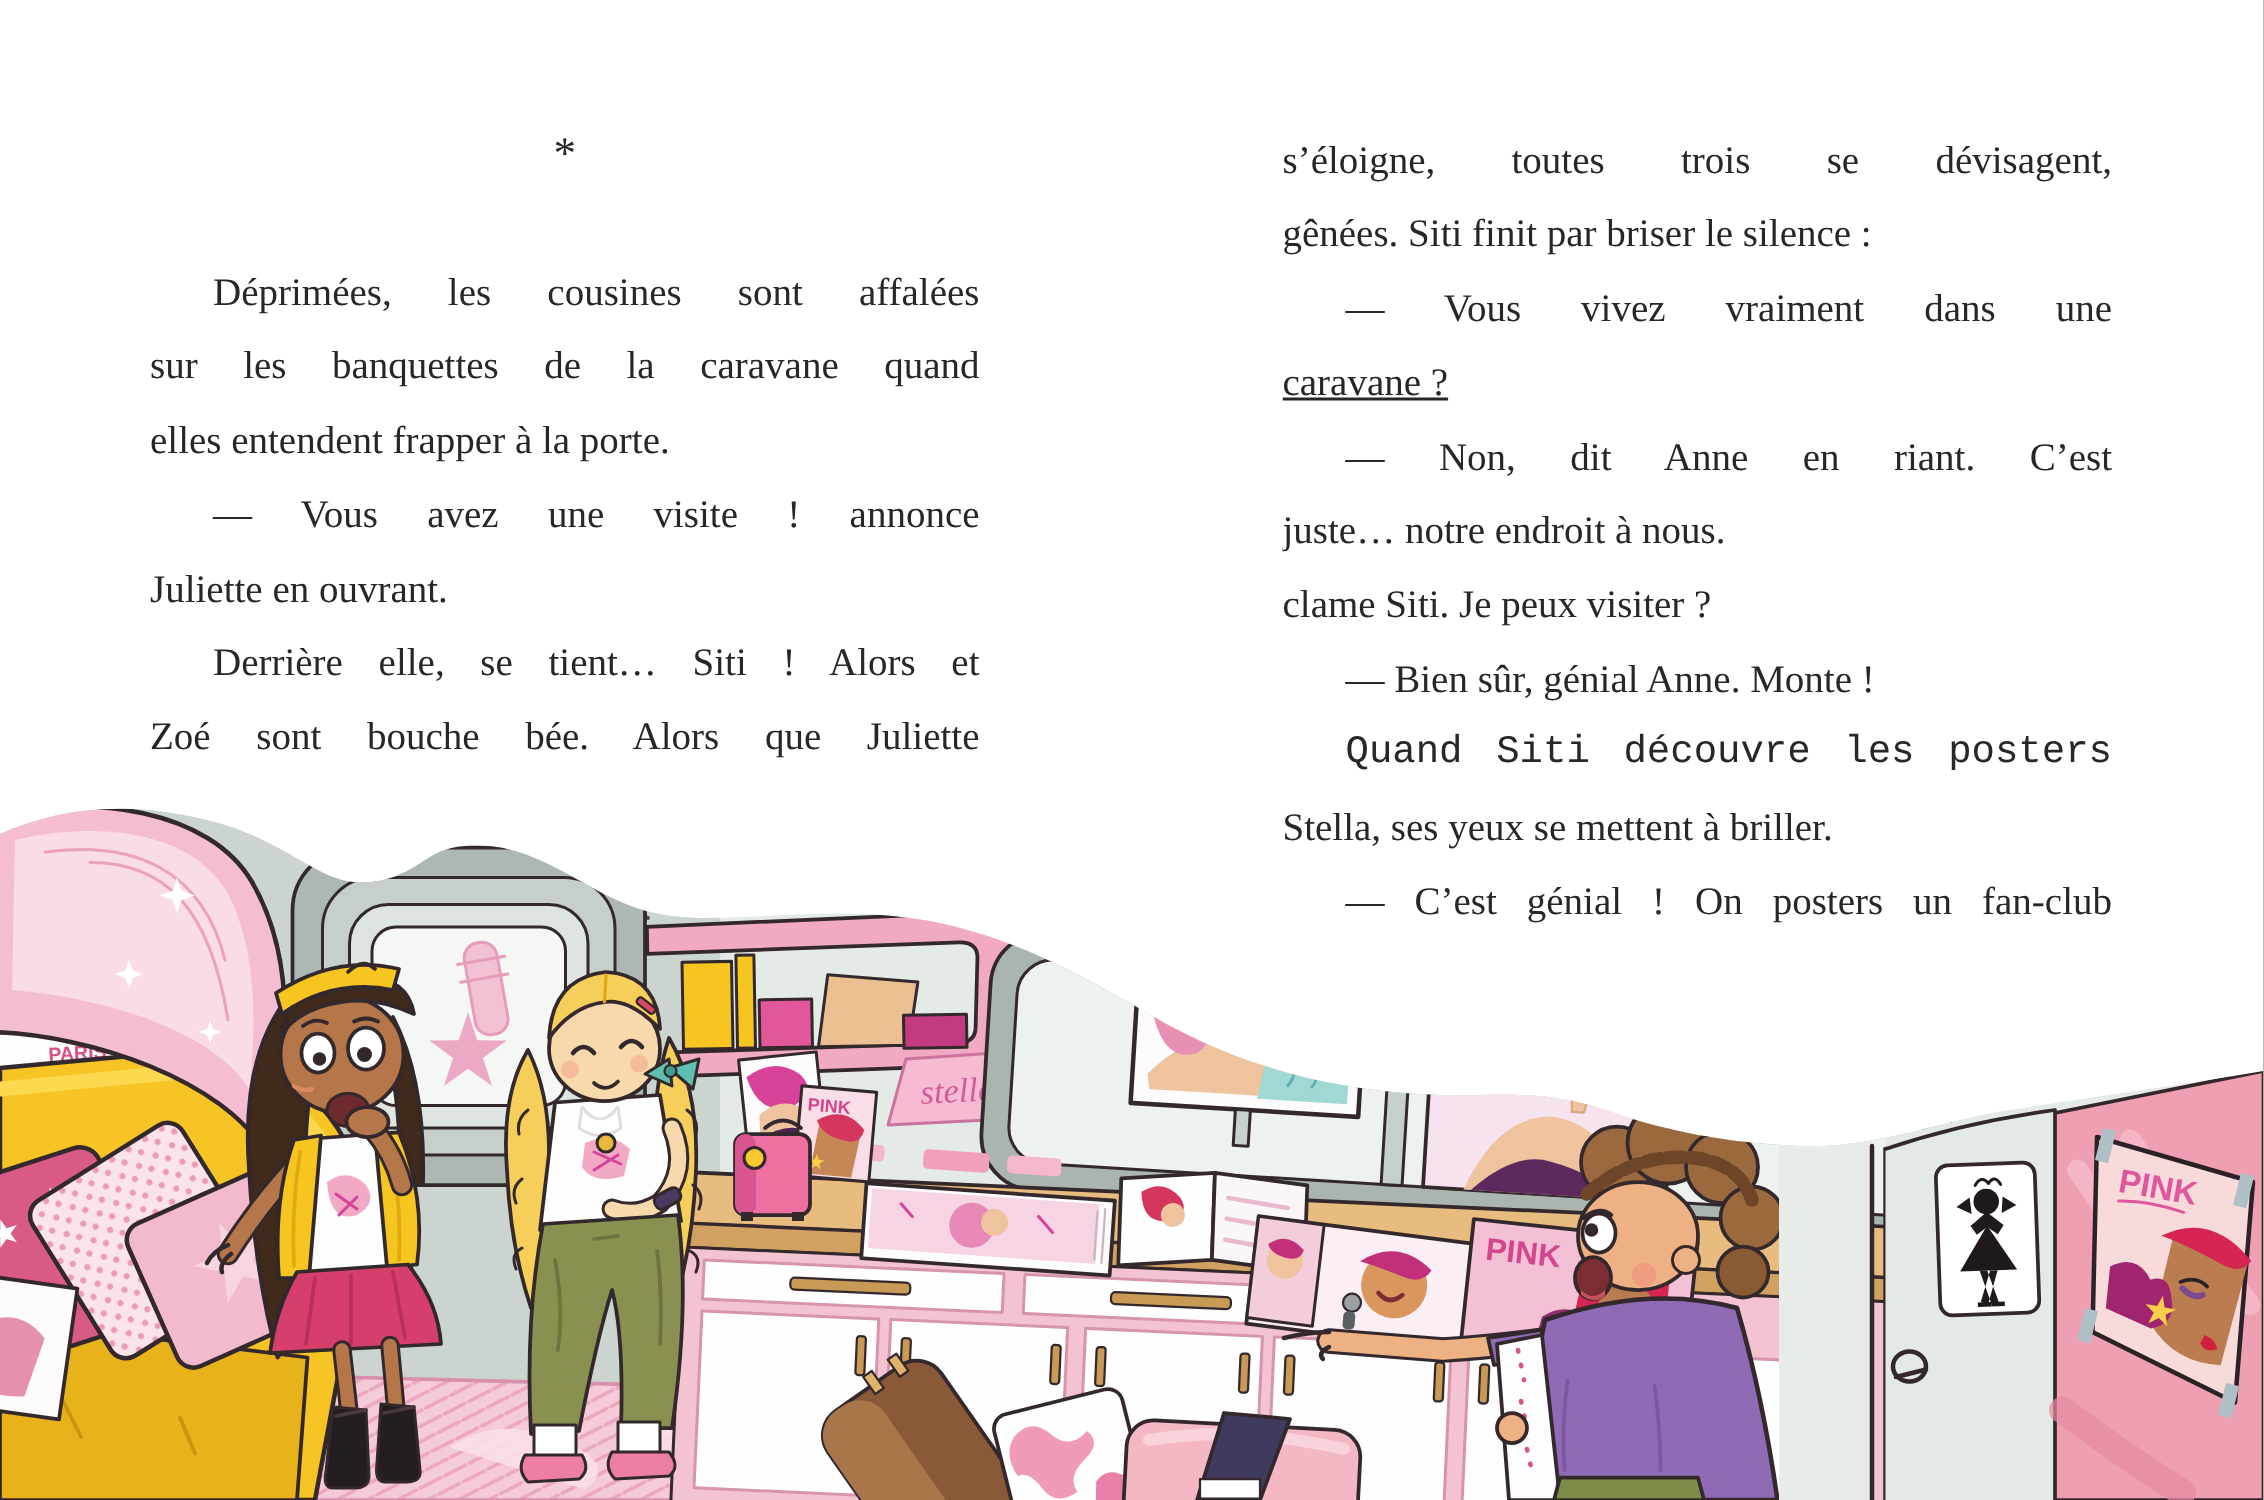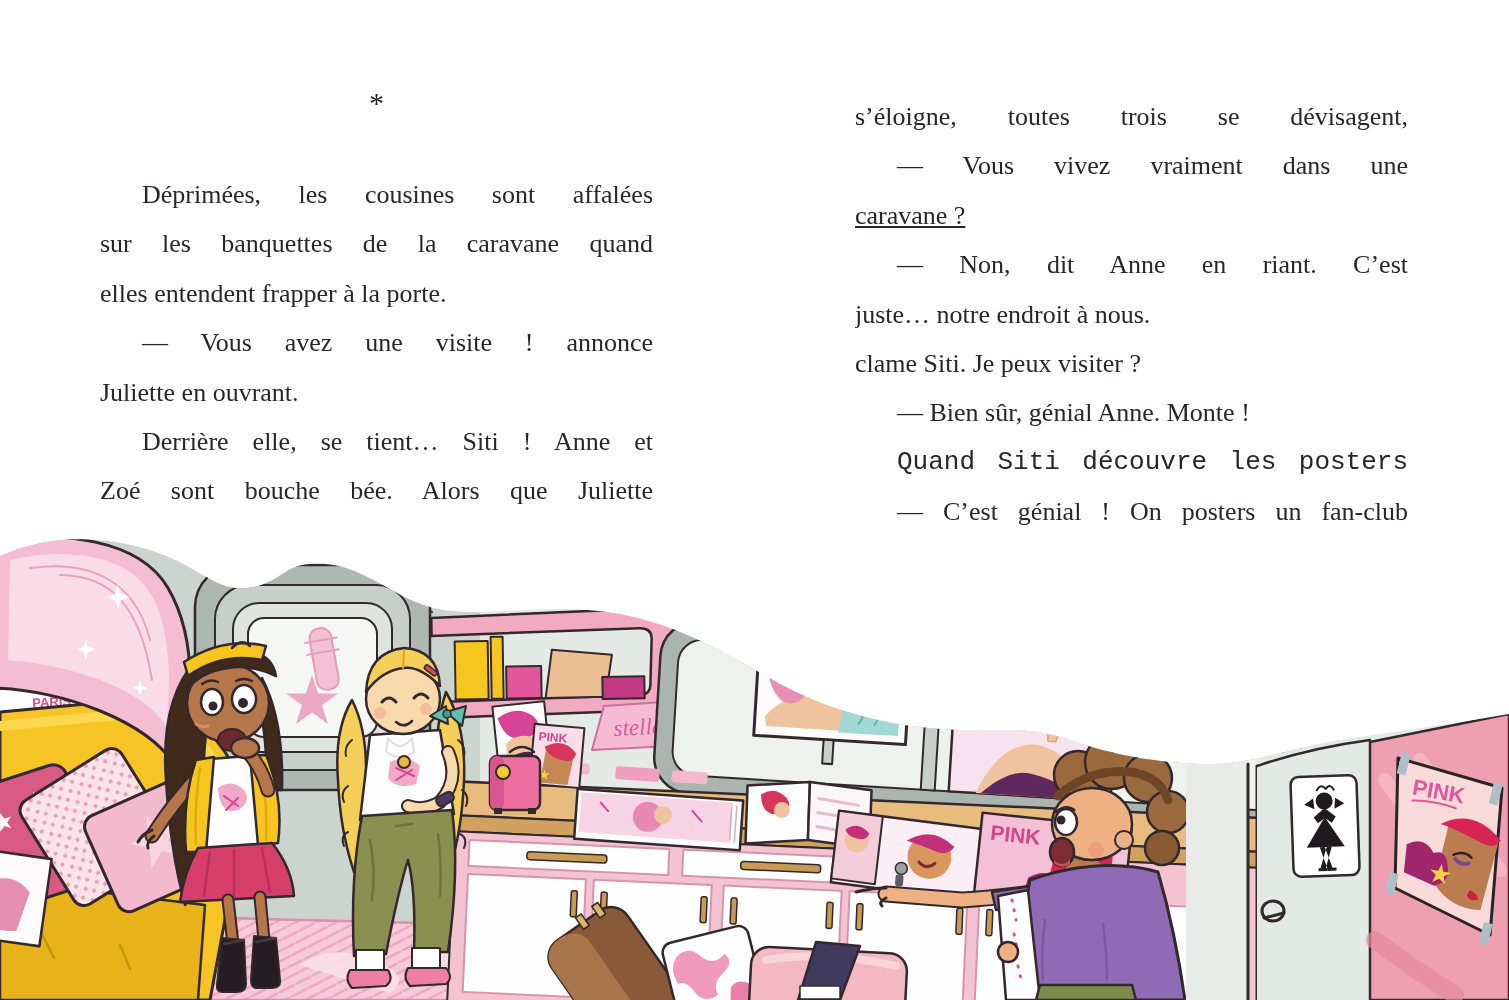--- a/index.html
+++ b/index.html
@@ -24,33 +24,35 @@
 
 <div class="page">
 
   <div class="divider">*</div>
   <div class="textcol" style="left:100px;top:170px;width:553px">
       <div class="line just" style="text-indent: 42px;">Déprimées, les cousines sont affalées</div>
       <div class="line just" style="text-indent: 0px;">sur les banquettes de la caravane quand</div>
       <div class="line" style="text-indent: 0px;">elles entendent frapper à la porte.</div>
       <div class="line just" style="text-indent: 42px;">— Vous avez une visite ! annonce</div>
       <div class="line" style="text-indent: 0px;">Juliette en ouvrant.</div>
-      <div class="line just" style="text-indent: 42px;">Derrière elle, se tient… Siti ! Anne et</div>
+      <div class="line just" style="text-indent: 42px;">Derrière elle, se tient… Siti ! Alors et</div>
       <div class="line just" style="text-indent: 0px;">Zoé sont bouche bée. Alors que Juliette</div>
     </div>
 
-  <div class="textcol" style="left:855px;top:92px;width:553px">
+  <div class="textcol" style="left:855px;top:82px;width:553px">
       <div class="line just" style="text-indent: 0px;">s’éloigne, toutes trois se dévisagent,</div>
+      <div class="line" style="text-indent: 0px;">gênées. Siti finit par briser le silence :</div>
       <div class="line just" style="text-indent: 42px;">— Vous vivez vraiment dans une</div>
       <div class="line" style="text-indent: 0px; text-decoration: underline;">caravane ?</div>
       <div class="line just" style="text-indent: 42px;">— Non, dit Anne en riant. C’est</div>
       <div class="line" style="text-indent: 0px;">juste… notre endroit à nous.</div>
       <div class="line" style="text-indent: 0px; font-family: Liberation Serif, serif;">clame Siti. Je peux visiter ?</div>
       <div class="line" style="text-indent: 42px;">— Bien sûr, génial Anne. Monte !</div>
       <div class="line just" style="text-indent: 42px; font-family: Liberation Mono, monospace;">Quand Siti découvre les posters de</div>
+      <div class="line" style="text-indent: 0px;">Stella, ses yeux se mettent à briller.</div>
       <div class="line just" style="text-indent: 42px;">— C’est génial ! On posters un fan-club</div>
     </div>
 
   <svg id="scene" width="1509" height="1000" viewBox="0 0 1509 1000">
     <defs>
       <clipPath id="wave">
         <path d="M0 556 C40 538,90 532,150 550 C200 566,215 592,248 588 C280 584,282 566,310 564
                  C340 562,360 572,395 592 C420 606,440 612,470 612 C520 612,560 604,620 614
                  C680 626,720 650,780 684 C840 716,900 728,960 730 C1000 731,1030 726,1070 740
                  C1110 754,1150 762,1200 764 C1250 766,1290 748,1340 740 C1390 732,1450 724,1509 714

